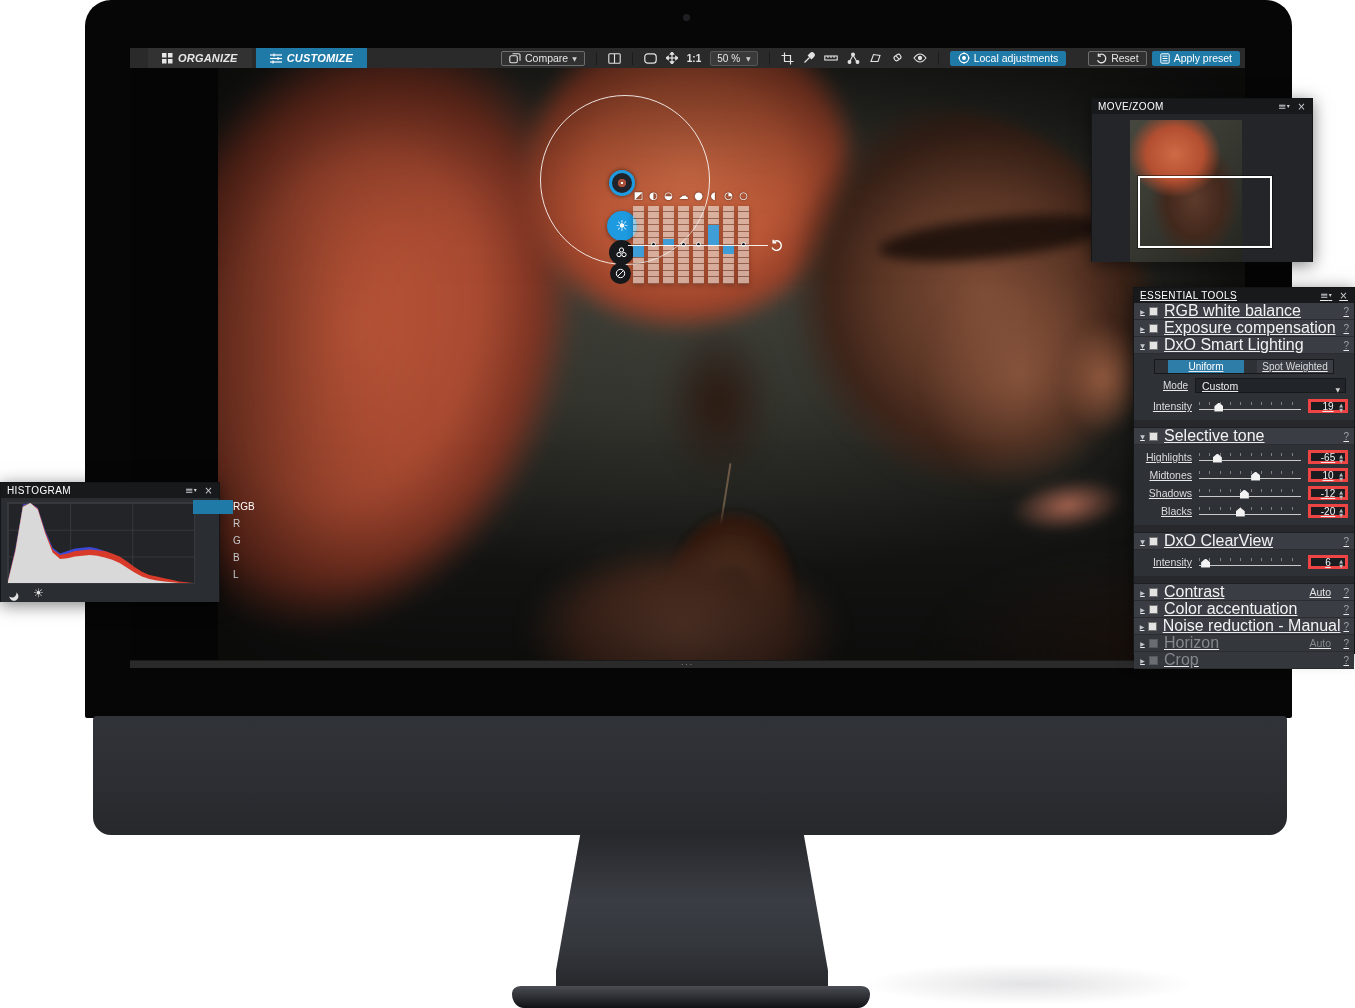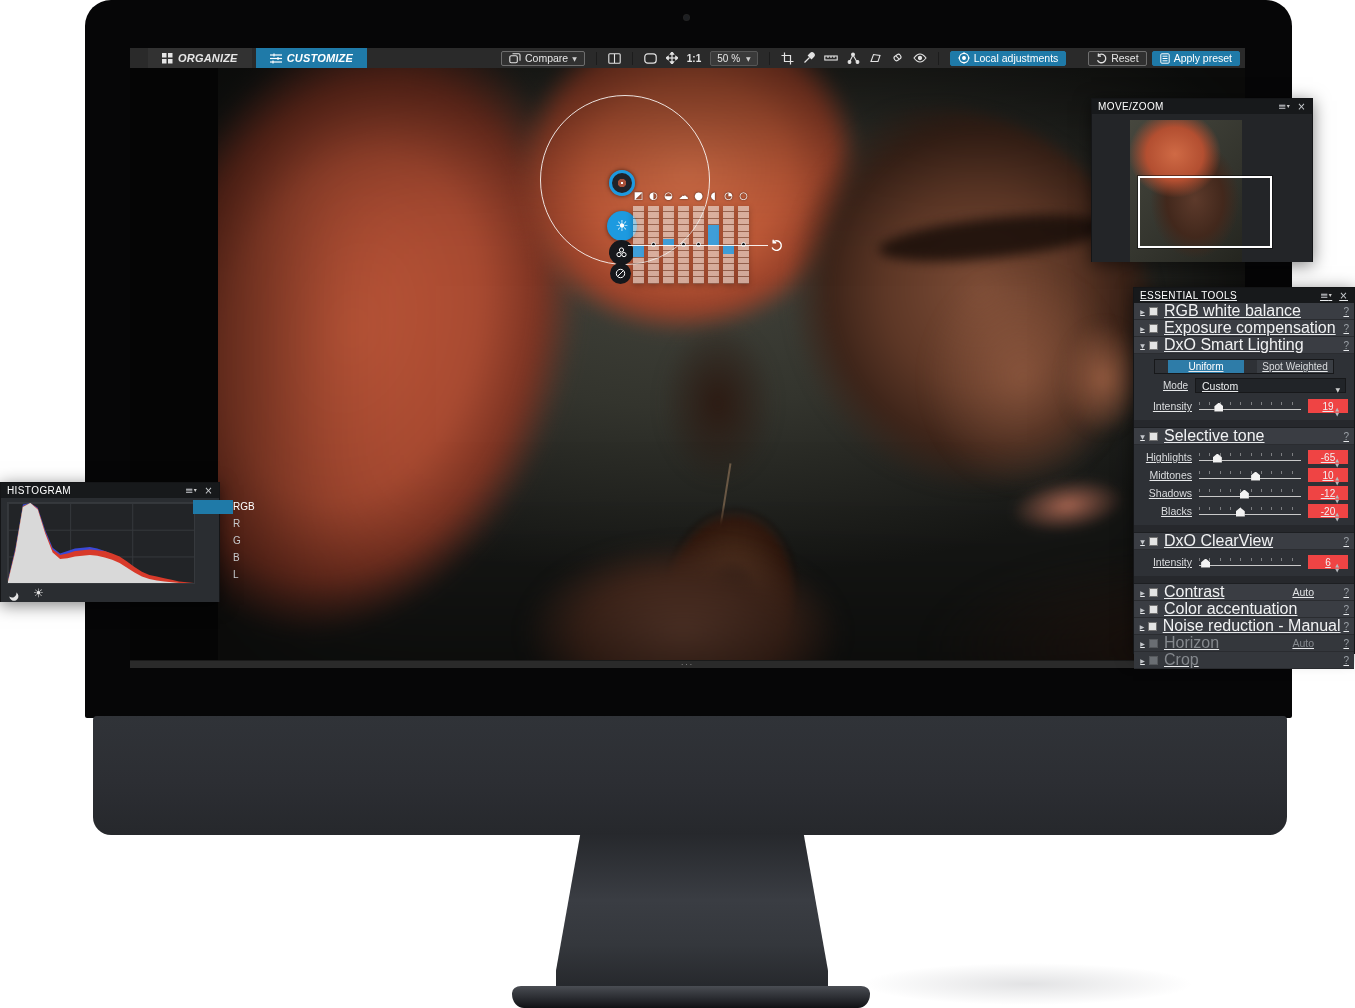--- a/index.html
+++ b/index.html
@@ -93,40 +93,40 @@
   .mz-body { position:relative; height:148px; background:#232528; overflow:hidden; }
   .mz-thumb { position:absolute; left:38px; top:6px; width:112px; height:142px; background:radial-gradient(46% 34% at 40% 24%, #cf6a45 0%, #b34f31 55%, rgba(150,60,35,0) 90%),radial-gradient(42% 44% at 58% 56%, #5d3a2b 0%, #42281c 60%, rgba(50,30,20,0) 95%),linear-gradient(135deg,#46473e 0%,#33342d 60%,#24251f 100%); }
   .mz-rect { position:absolute; left:46px; top:62px; width:134px; height:72px; border:2px solid #fff; outline:1px solid rgba(0,0,0,.45); }
 
   
   .essential { left:1133px; top:287px; width:222px; height:367px; background:#26282c;text-decoration:underline; }
   .tool-row { height:17px; display:flex; align-items:center; background:#3a3d43; border-bottom:1px solid #2a2c30; padding:0 5px 0 2px; }
   .tool-row .arrow { width:13px; color:#c3c6ca; font-size:6px; text-align:center; font-family:"DejaVu Sans",sans-serif; }
   .checkbox { width:9px; height:9px; background:#e3e3e3; border:1px solid #6f7control3; border:1px solid #737373; margin-right:6px; }
   .tool-row .tlabel { flex:1; font-size:16px; color:#f1f2f3; white-space:nowrap; }
-  .tool-row .auto { font-size:10.5px; color:#dfe1e3; margin-right:26px; }
+  .tool-row .auto { font-size:10.5px; color:#dfe1e3; margin-right:9px; }
   .tool-row .help { width:9px; text-align:right; font-size:10px; color:#9aa0a6; }
   .tool-row.disabled { background:#34373c; }
   .tool-row.disabled .tlabel, .tool-row.disabled .auto { color:#85898e; }
   .tool-row.disabled .checkbox { background:#6a6e73; border-color:#55585c; }
   .tcontent { background:#2e3136; padding:3px 0 5px; }
   .segmented { display:flex; height:15px; margin:2px 20px 4px; border:1px solid #17181a; }
   .seg { flex:1; display:flex; align-items:center; justify-content:center; font-size:10px; color:#d8dadc; background:#3a3e44;margin-left:13px; }
   .seg.active { background:#2e7ca8; color:#fff; }
   .mode-row { display:flex; align-items:center; margin:2px 8px 4px 8px; }
   .mode-label { width:46px; text-align:right; font-size:10px; color:#dcdee0; margin-right:7px; }
   .dropdown { position:relative; flex:1; height:15px; background:#212428; border:1px solid #17181a; font-size:10.5px; color:#eceeef; line-height:14px; padding:0 6px; }
   .dropdown .caret { position:absolute; right:5px; top:4px; }
   .slider-row { display:flex; align-items:center; height:18px; padding:0 6px; }
   .slabel { width:52px; text-align:right; font-size:10.5px; color:#d9dbdd; margin-right:7px; white-space:nowrap; }
   .track { position:relative; flex:1; height:13px; }
   .track .ticks { position:absolute; left:0; right:0; top:2px; height:3px; background:repeating-linear-gradient(90deg, rgba(255,255,255,.38) 0 1px, transparent 1px 10.3px); }
   .track .line { position:absolute; left:0; right:0; bottom:3px; height:1px; background:#c9c9c9; }
   .thumb { position:absolute; bottom:1px; width:9px; height:9px; margin-left:-4px; background:#f3f3f3; clip-path:polygon(50% 0,100% 42%,100% 100%,0 100%,0 42%); box-shadow:0 1px 2px rgba(0,0,0,.6); }
-  .valuebox { position:relative; width:40px; height:14px; margin-left:7px; background:#1a1c1f; border:7px solid #ef4444; display:flex; align-items:center; justify-content:center; font-size:10px; color:#f2f3f4; }
+  .valuebox { position:relative; width:40px; height:14px; margin-left:7px; background:#1a1c1f; border:3px solid #ef4444; display:flex; align-items:center; justify-content:center; font-size:10px; color:#f2f3f4; }
   .stepper { position:absolute; right:2px; top:1px; display:flex; flex-direction:column; line-height:5px; font-size:5px; color:#b7babd; font-family:"DejaVu Sans",sans-serif; }
   .divider { height:8px; background:#26282c; border-bottom:1px solid #1d1f22; }
 </style>
 </head>
 <body>
 
 <div class="stage">
 
   <div class="screen"></div>
   <div class="camera-dot"></div>

